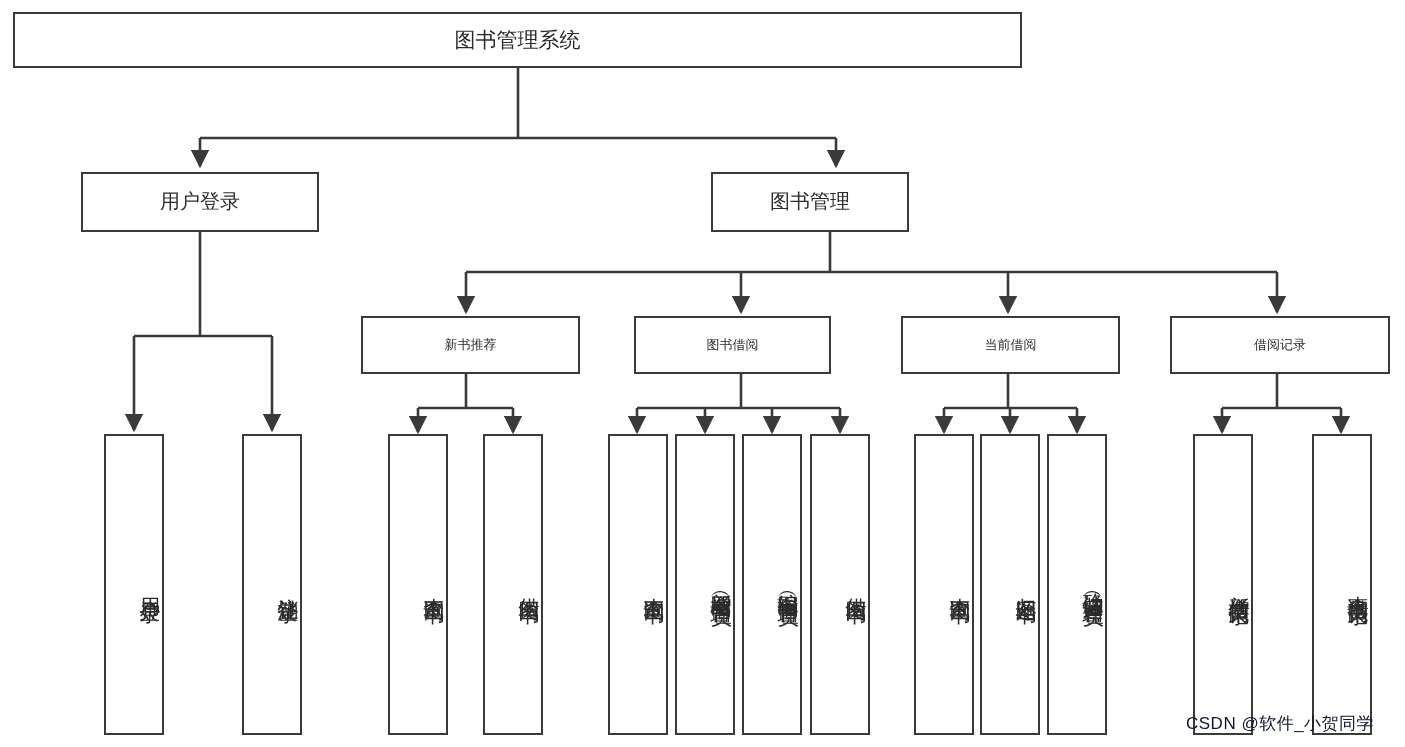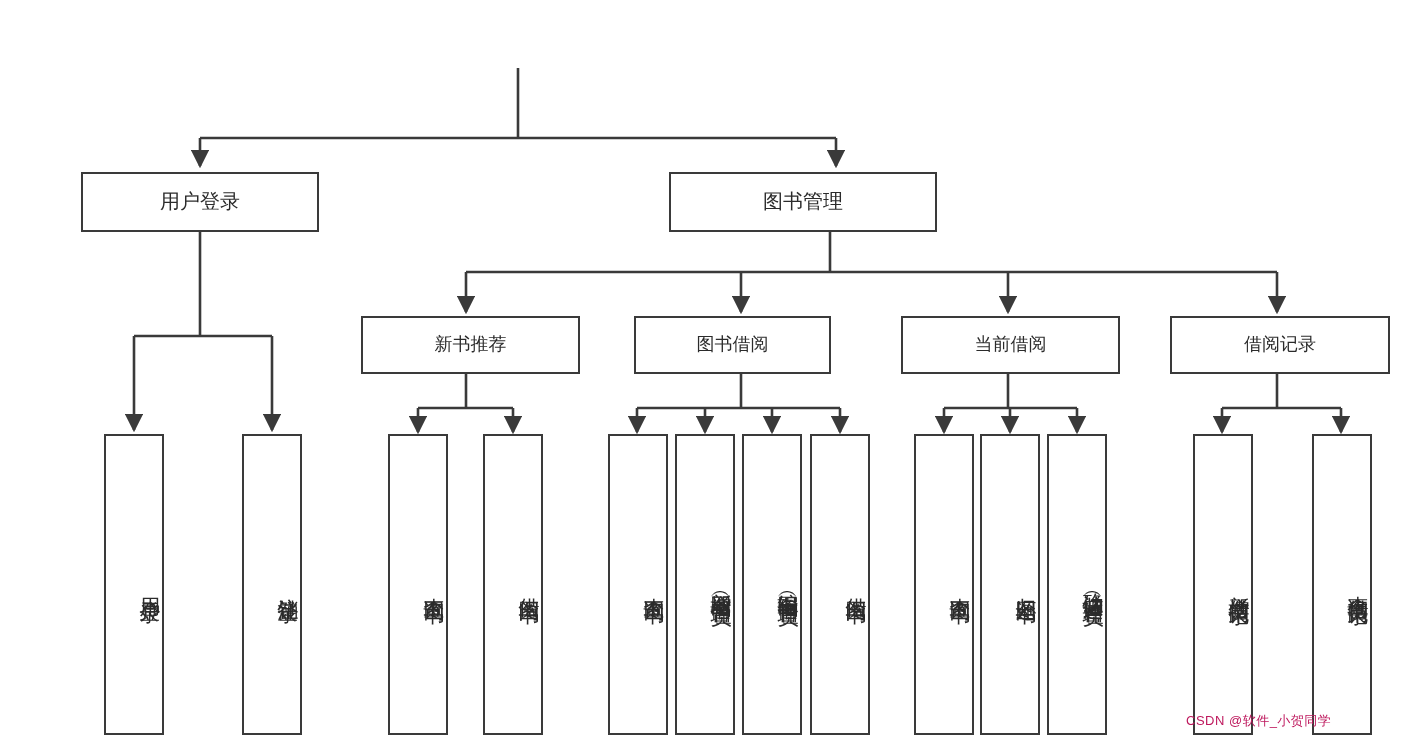--- a/index.html
+++ b/index.html
@@ -17,43 +17,43 @@
     background:#ffffff;
     display:flex;
     align-items:center;
     justify-content:center;
     color:#2b2b2b;
     line-height:1.18;
     text-align:center;
   }
   .node.root{font-size:21px;}
   .node.lvl1{font-size:20px;}
-  .node.lvl2{font-size:18px;}
+  .node.lvl2{font-size:13px;}
   .node.leaf{
     writing-mode:vertical-rl;
     text-orientation:upright;
     font-size:21px;
     letter-spacing:2px;
     padding:8px 0;
     align-items:flex-start;
     justify-content:center;
   }
   .node.leaf.topalign{align-items:flex-start;}
   svg#wires{
     position:absolute;left:0;top:0;
     width:1405px;height:747px;
     pointer-events:none;
   }
   .wire{stroke:#3a3a3a;stroke-width:2.6;fill:none;}
   .arrowhead{fill:#3a3a3a;}
   #watermark{
     position:absolute;
     left:1186px;top:712px;
-    font-size:13px;
-    color:#be185d;
+    font-size:17px;
+    color:#0f172a;
     white-space:nowrap;
     letter-spacing:0.5px;
     text-align:center;
   }
 </style>
 </head>
 <body>
 
 <div id="canvas">
 
@@ -98,23 +98,24 @@
     <path class="wire" d="M944,408 L944,432" marker-end="url(#arr)"></path>
     <path class="wire" d="M1010,408 L1010,432" marker-end="url(#arr)"></path>
     <path class="wire" d="M1077,408 L1077,432" marker-end="url(#arr)"></path>
 
     <path class="wire" d="M1277,374 L1277,408"></path>
     <path class="wire" d="M1222,408 L1341,408"></path>
     <path class="wire" d="M1222,408 L1222,432" marker-end="url(#arr)"></path>
     <path class="wire" d="M1341,408 L1341,432" marker-end="url(#arr)"></path>
   </svg>
 
+  <div class="node root" style="left:13px;top:12px;width:1009px;height:56px;">图书管理系统</div>
 
   <div class="node lvl1" style="left:81px;top:172px;width:238px;height:60px;">用户登录</div>
-  <div class="node lvl1" style="left:669px;top:172px;width:268px;height:60px;">图书管理</div>
+  <div class="node lvl1" style="left:711px;top:172px;width:198px;height:60px;">图书管理</div>
 
   <div class="node lvl2" style="left:361px;top:316px;width:219px;height:58px;">新书推荐</div>
   <div class="node lvl2" style="left:634px;top:316px;width:197px;height:58px;">图书借阅</div>
   <div class="node lvl2" style="left:1170px;top:316px;width:220px;height:58px;">借阅记录</div>
   <div class="node lvl2" style="left:901px;top:316px;width:219px;height:58px;">当前借阅</div>
 
   <div class="node leaf" style="left:104px;top:434px;width:60px;height:301px;">用户登录</div>
   <div class="node leaf" style="left:242px;top:434px;width:60px;height:301px;">注销登录</div>
 
   <div class="node leaf" style="left:388px;top:434px;width:60px;height:301px;">查询图书</div>

